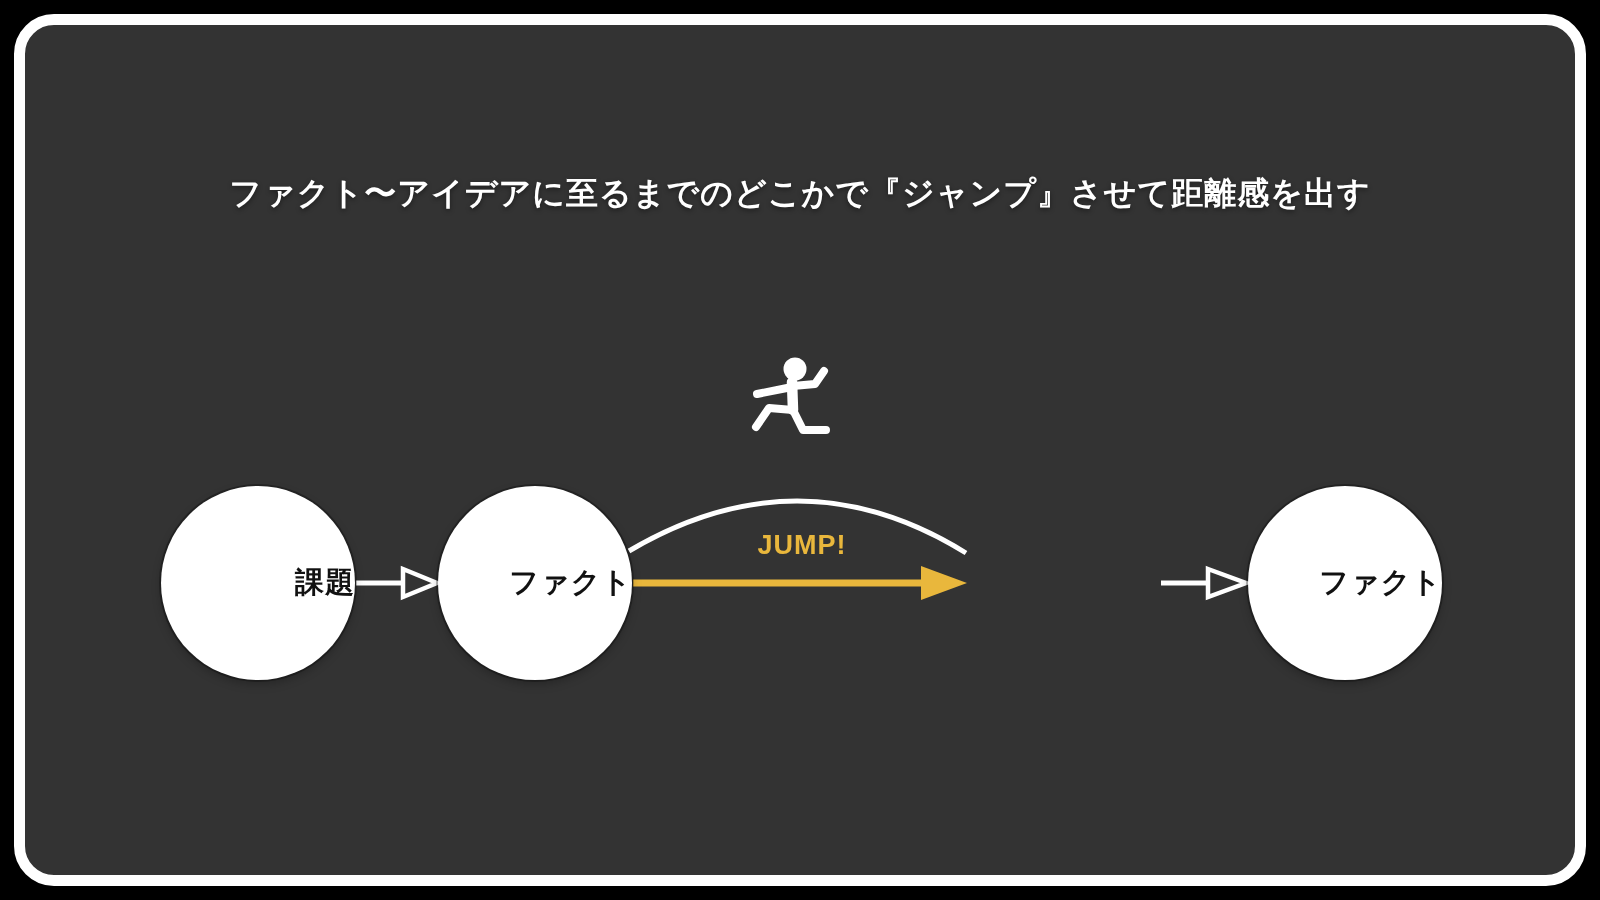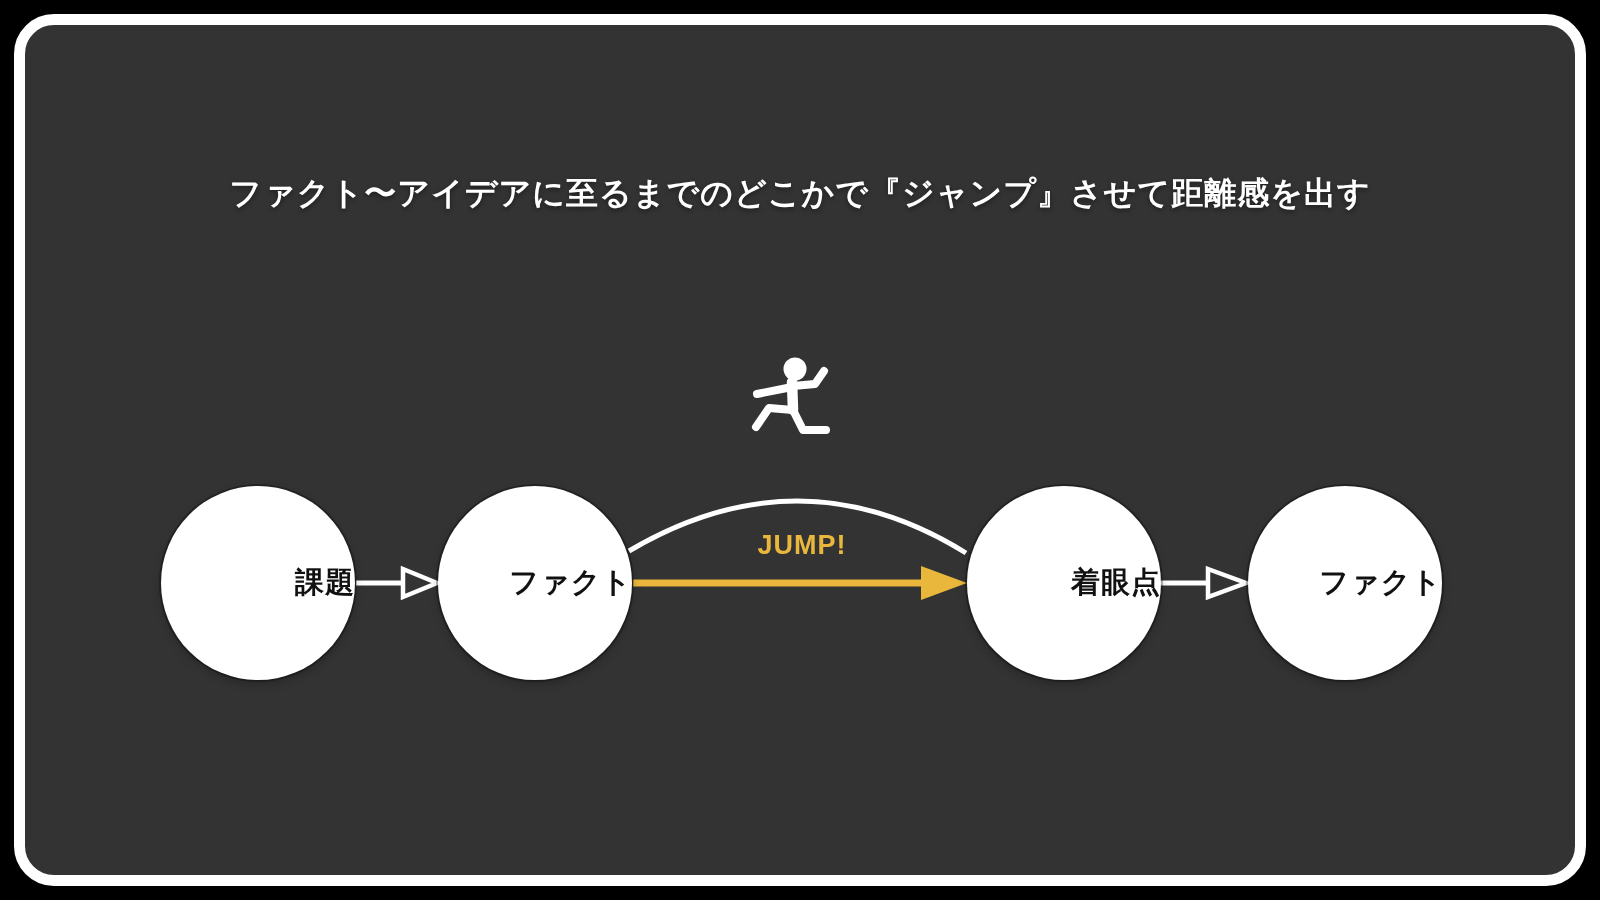--- a/index.html
+++ b/index.html
@@ -122,22 +122,19 @@
     <line class="wline" x1="1161" y1="583" x2="1208" y2="583"></line>
     <polygon class="openhead" points="1208,569 1246,583 1208,597"></polygon>
   </svg>
 
   <div class="node node-1">
     <span>課題</span>
   </div>
   <div class="node node-2">
     <span>ファクト</span>
   </div>
-  <div class="node node-3">
-    <span>着眼点</span>
-  </div>
   <div class="node node-4">
     <span>ファクト</span>
   </div>
 
   <div class="jump-label">JUMP!</div>
 
 </div>
 
 </body></html>

